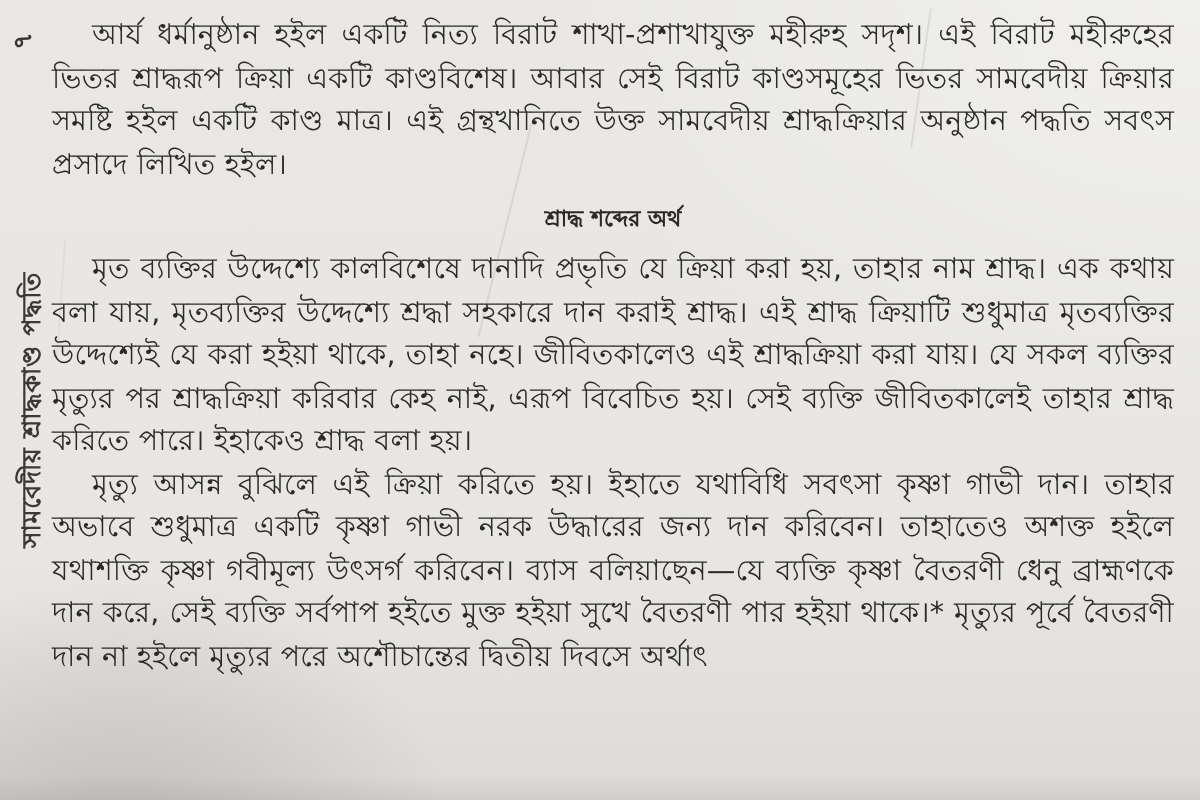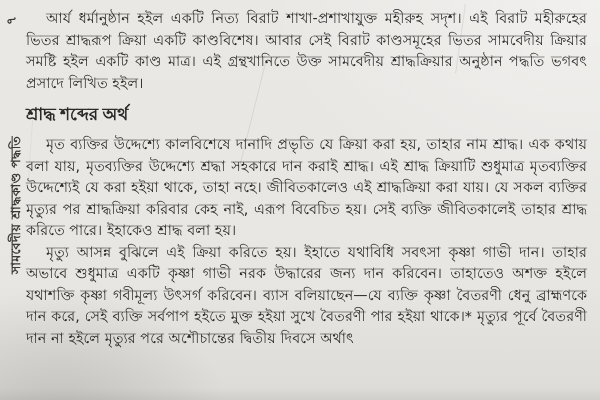--- a/index.html
+++ b/index.html
@@ -46,24 +46,24 @@
     left: 26px; right: 13px; top: 8px;
   }
 
   .doc-title {
     text-align: center;
     font-size: 17px;
     font-weight: bold;
     margin: 2px 0 10px 0;
   }
   .section-heading {
-    font-size: 17px;
+    text-align: center;
+    font-size: 11px;
     font-weight: bold;
     margin: 7px 0 5px 0;
-    font-family: Liberation Serif, serif;
   }
   .body-para {
     font-size: 14.3px;
     line-height: 21.5px;
     text-align: justify;
     text-indent: 20px;
     margin: 0;
     letter-spacing: .1px;
   }
 </style>
@@ -73,20 +73,20 @@
 <div class="crease c1"></div>
 <div class="crease c2"></div>
 <div class="crease c3"></div>
 
 <div class="page-number">৭</div>
 
 <div class="side-title">সামবেদীয় শ্রাদ্ধকাণ্ড পদ্ধতি</div>
 
 <div class="content">
 
-  <p class="body-para">আর্য ধর্মানুষ্ঠান হইল একটি নিত্য বিরাট শাখা-প্রশাখাযুক্ত মহীরুহ সদৃশ। এই বিরাট মহীরুহের ভিতর শ্রাদ্ধরূপ ক্রিয়া একটি কাণ্ডবিশেষ। আবার সেই বিরাট কাণ্ডসমূহের ভিতর সামবেদীয় ক্রিয়ার সমষ্টি হইল একটি কাণ্ড মাত্র। এই গ্রন্থখানিতে উক্ত সামবেদীয় শ্রাদ্ধক্রিয়ার অনুষ্ঠান পদ্ধতি ভগবৎ প্রসাদে লিখিত হইল।</p>
+  <p class="body-para">আর্য ধর্মানুষ্ঠান হইল একটি নিত্য বিরাট শাখা-প্রশাখাযুক্ত মহীরুহ সদৃশ। এই বিরাট মহীরুহের ভিতর শ্রাদ্ধরূপ ক্রিয়া একটি কাণ্ডবিশেষ। আবার সেই বিরাট কাণ্ডসমূহের ভিতর সামবেদীয় ক্রিয়ার সমষ্টি হইল একটি কাণ্ড মাত্র। এই গ্রন্থখানিতে উক্ত সামবেদীয় শ্রাদ্ধক্রিয়ার অনুষ্ঠান পদ্ধতি সবৎস প্রসাদে লিখিত হইল।</p>
 
   <div class="section-heading">শ্রাদ্ধ শব্দের অর্থ</div>
   <p class="body-para">মৃত ব্যক্তির উদ্দেশ্যে কালবিশেষে দানাদি প্রভৃতি যে ক্রিয়া করা হয়, তাহার নাম শ্রাদ্ধ। এক কথায় বলা যায়, মৃতব্যক্তির উদ্দেশ্যে শ্রদ্ধা সহকারে দান করাই শ্রাদ্ধ। এই শ্রাদ্ধ ক্রিয়াটি শুধুমাত্র মৃতব্যক্তির উদ্দেশ্যেই যে করা হইয়া থাকে, তাহা নহে। জীবিতকালেও এই শ্রাদ্ধক্রিয়া করা যায়। যে সকল ব্যক্তির মৃত্যুর পর শ্রাদ্ধক্রিয়া করিবার কেহ নাই, এরূপ বিবেচিত হয়। সেই ব্যক্তি জীবিতকালেই তাহার শ্রাদ্ধ করিতে পারে। ইহাকেও শ্রাদ্ধ বলা হয়।</p>
 
   <p class="body-para">মৃত্যু আসন্ন বুঝিলে এই ক্রিয়া করিতে হয়। ইহাতে যথাবিধি সবৎসা কৃষ্ণা গাভী দান। তাহার অভাবে শুধুমাত্র একটি কৃষ্ণা গাভী নরক উদ্ধারের জন্য দান করিবেন। তাহাতেও অশক্ত হইলে যথাশক্তি কৃষ্ণা গবীমূল্য উৎসর্গ করিবেন। ব্যাস বলিয়াছেন—যে ব্যক্তি কৃষ্ণা বৈতরণী ধেনু ব্রাহ্মণকে দান করে, সেই ব্যক্তি সর্বপাপ হইতে মুক্ত হইয়া সুখে বৈতরণী পার হইয়া থাকে।* মৃত্যুর পূর্বে বৈতরণী দান না হইলে মৃত্যুর পরে অশৌচান্তের দ্বিতীয় দিবসে অর্থাৎ</p>
 
 </div>
 
 </body></html>

